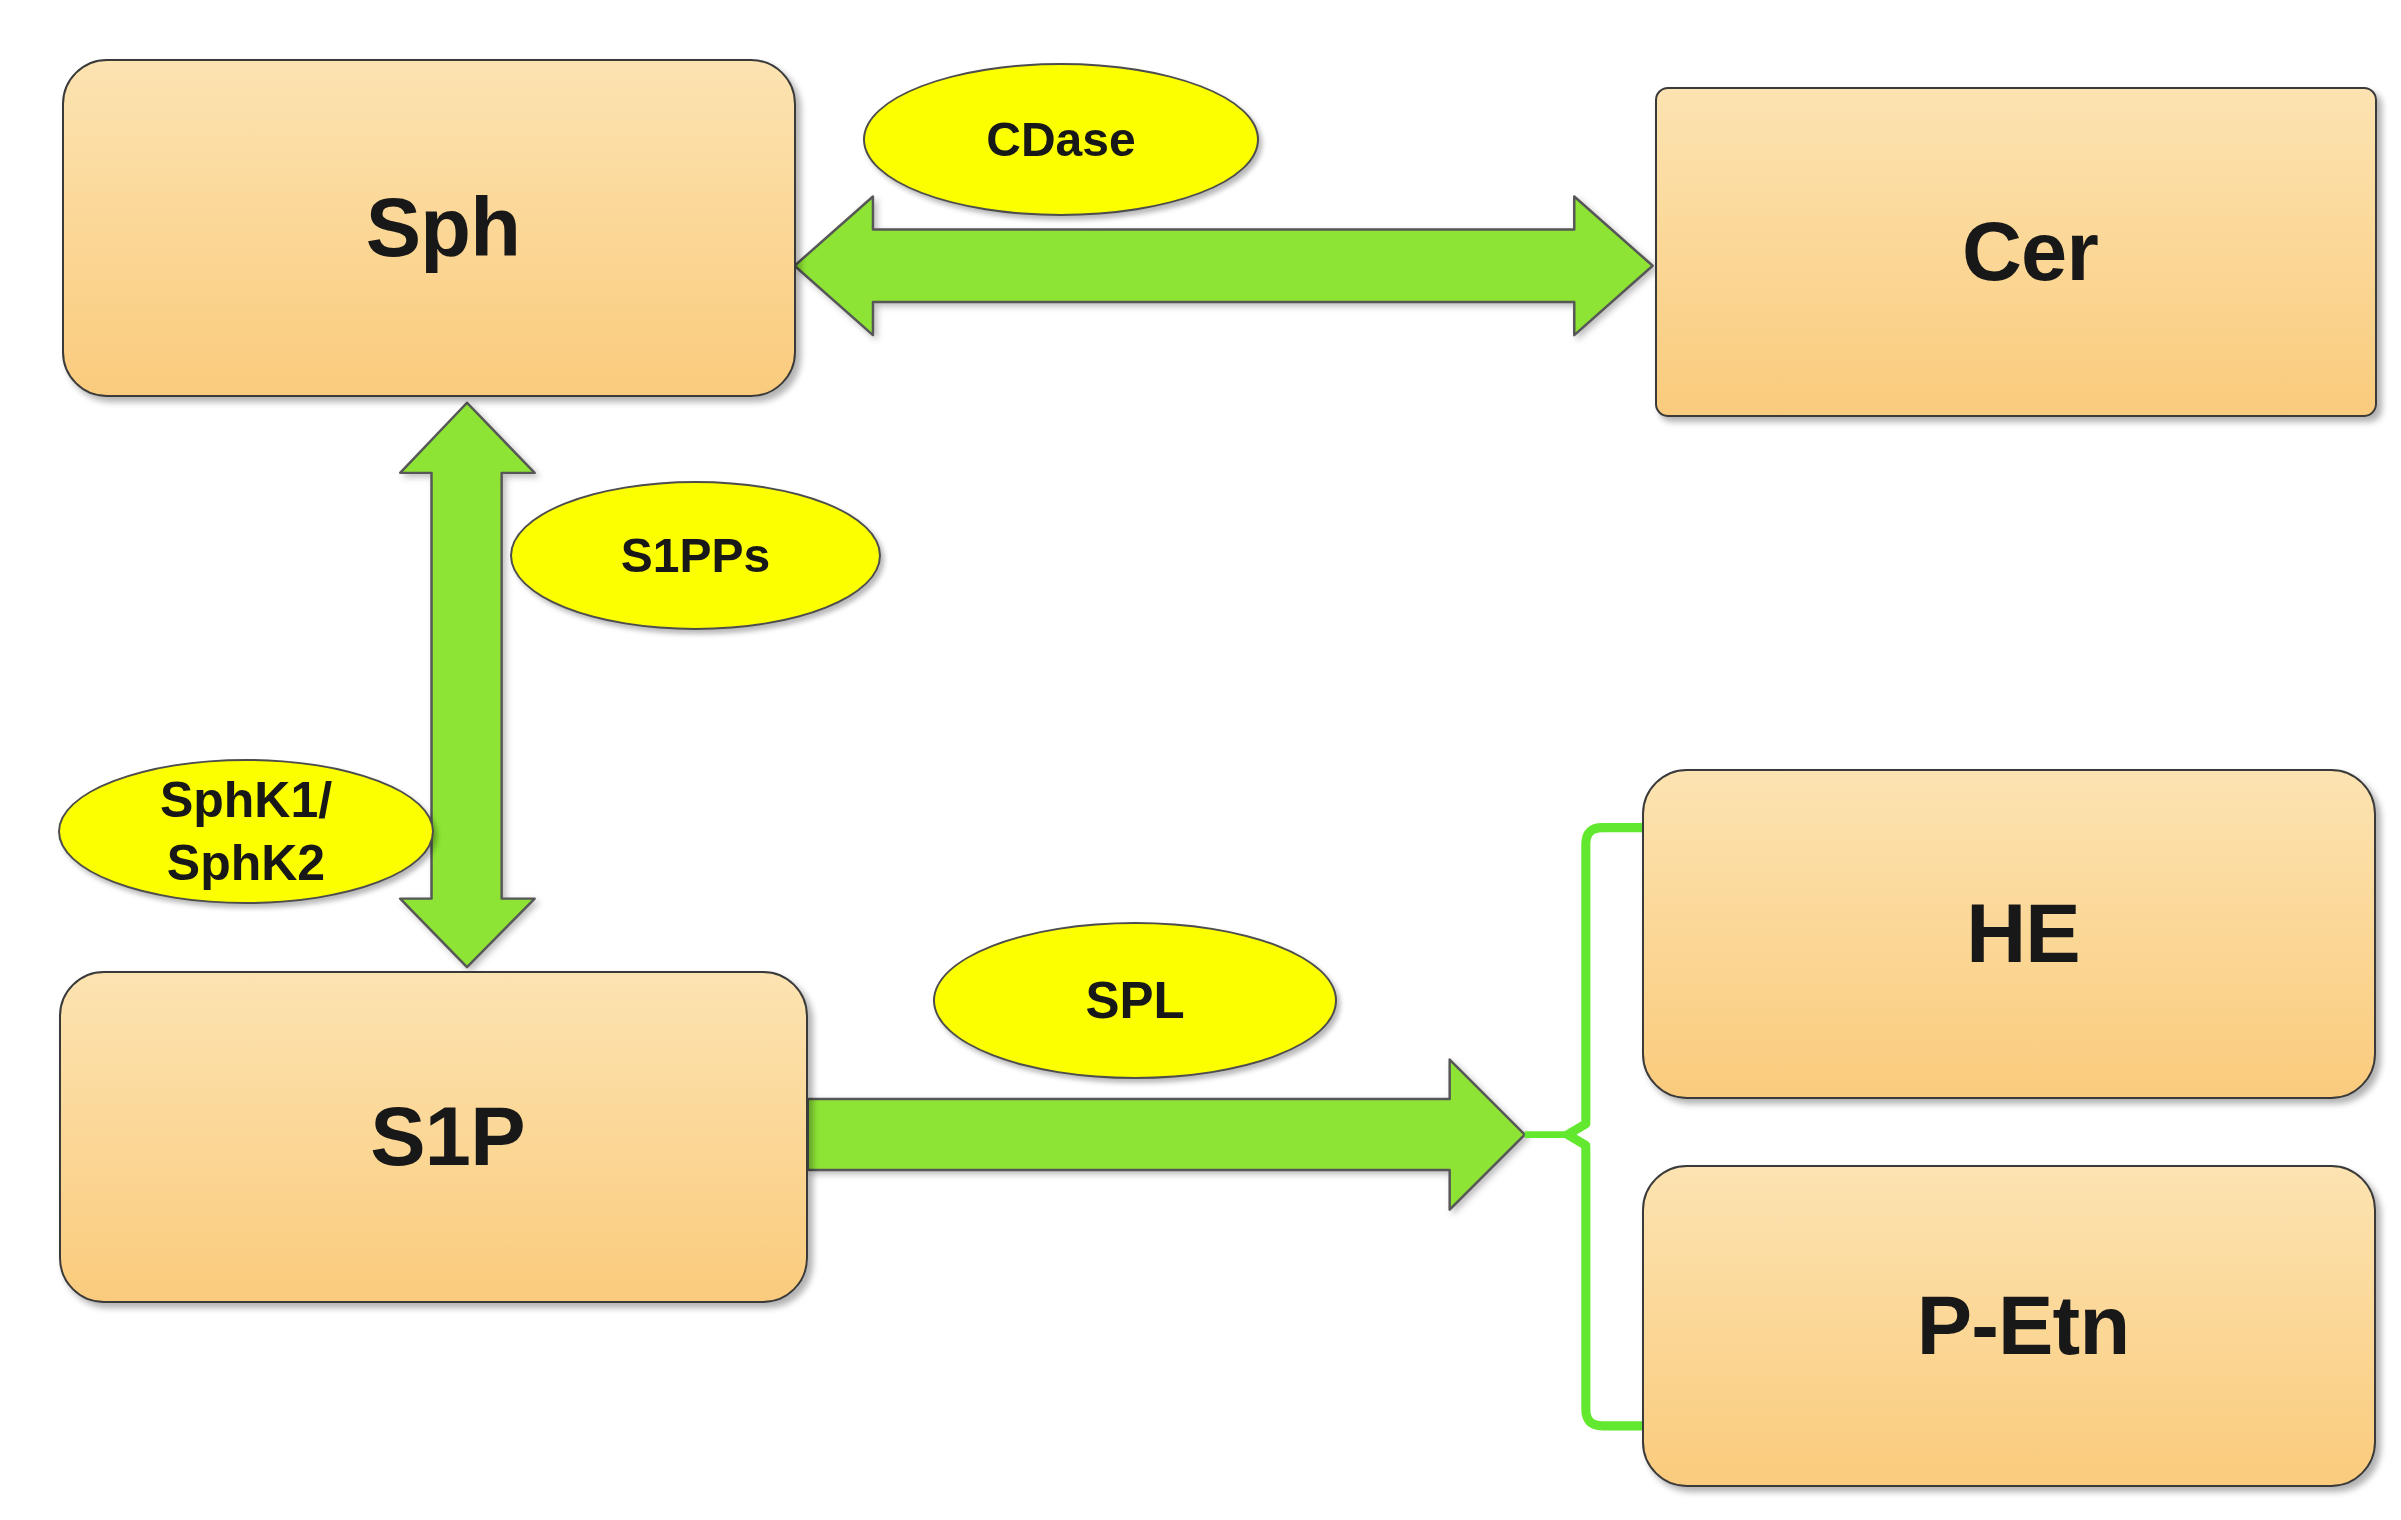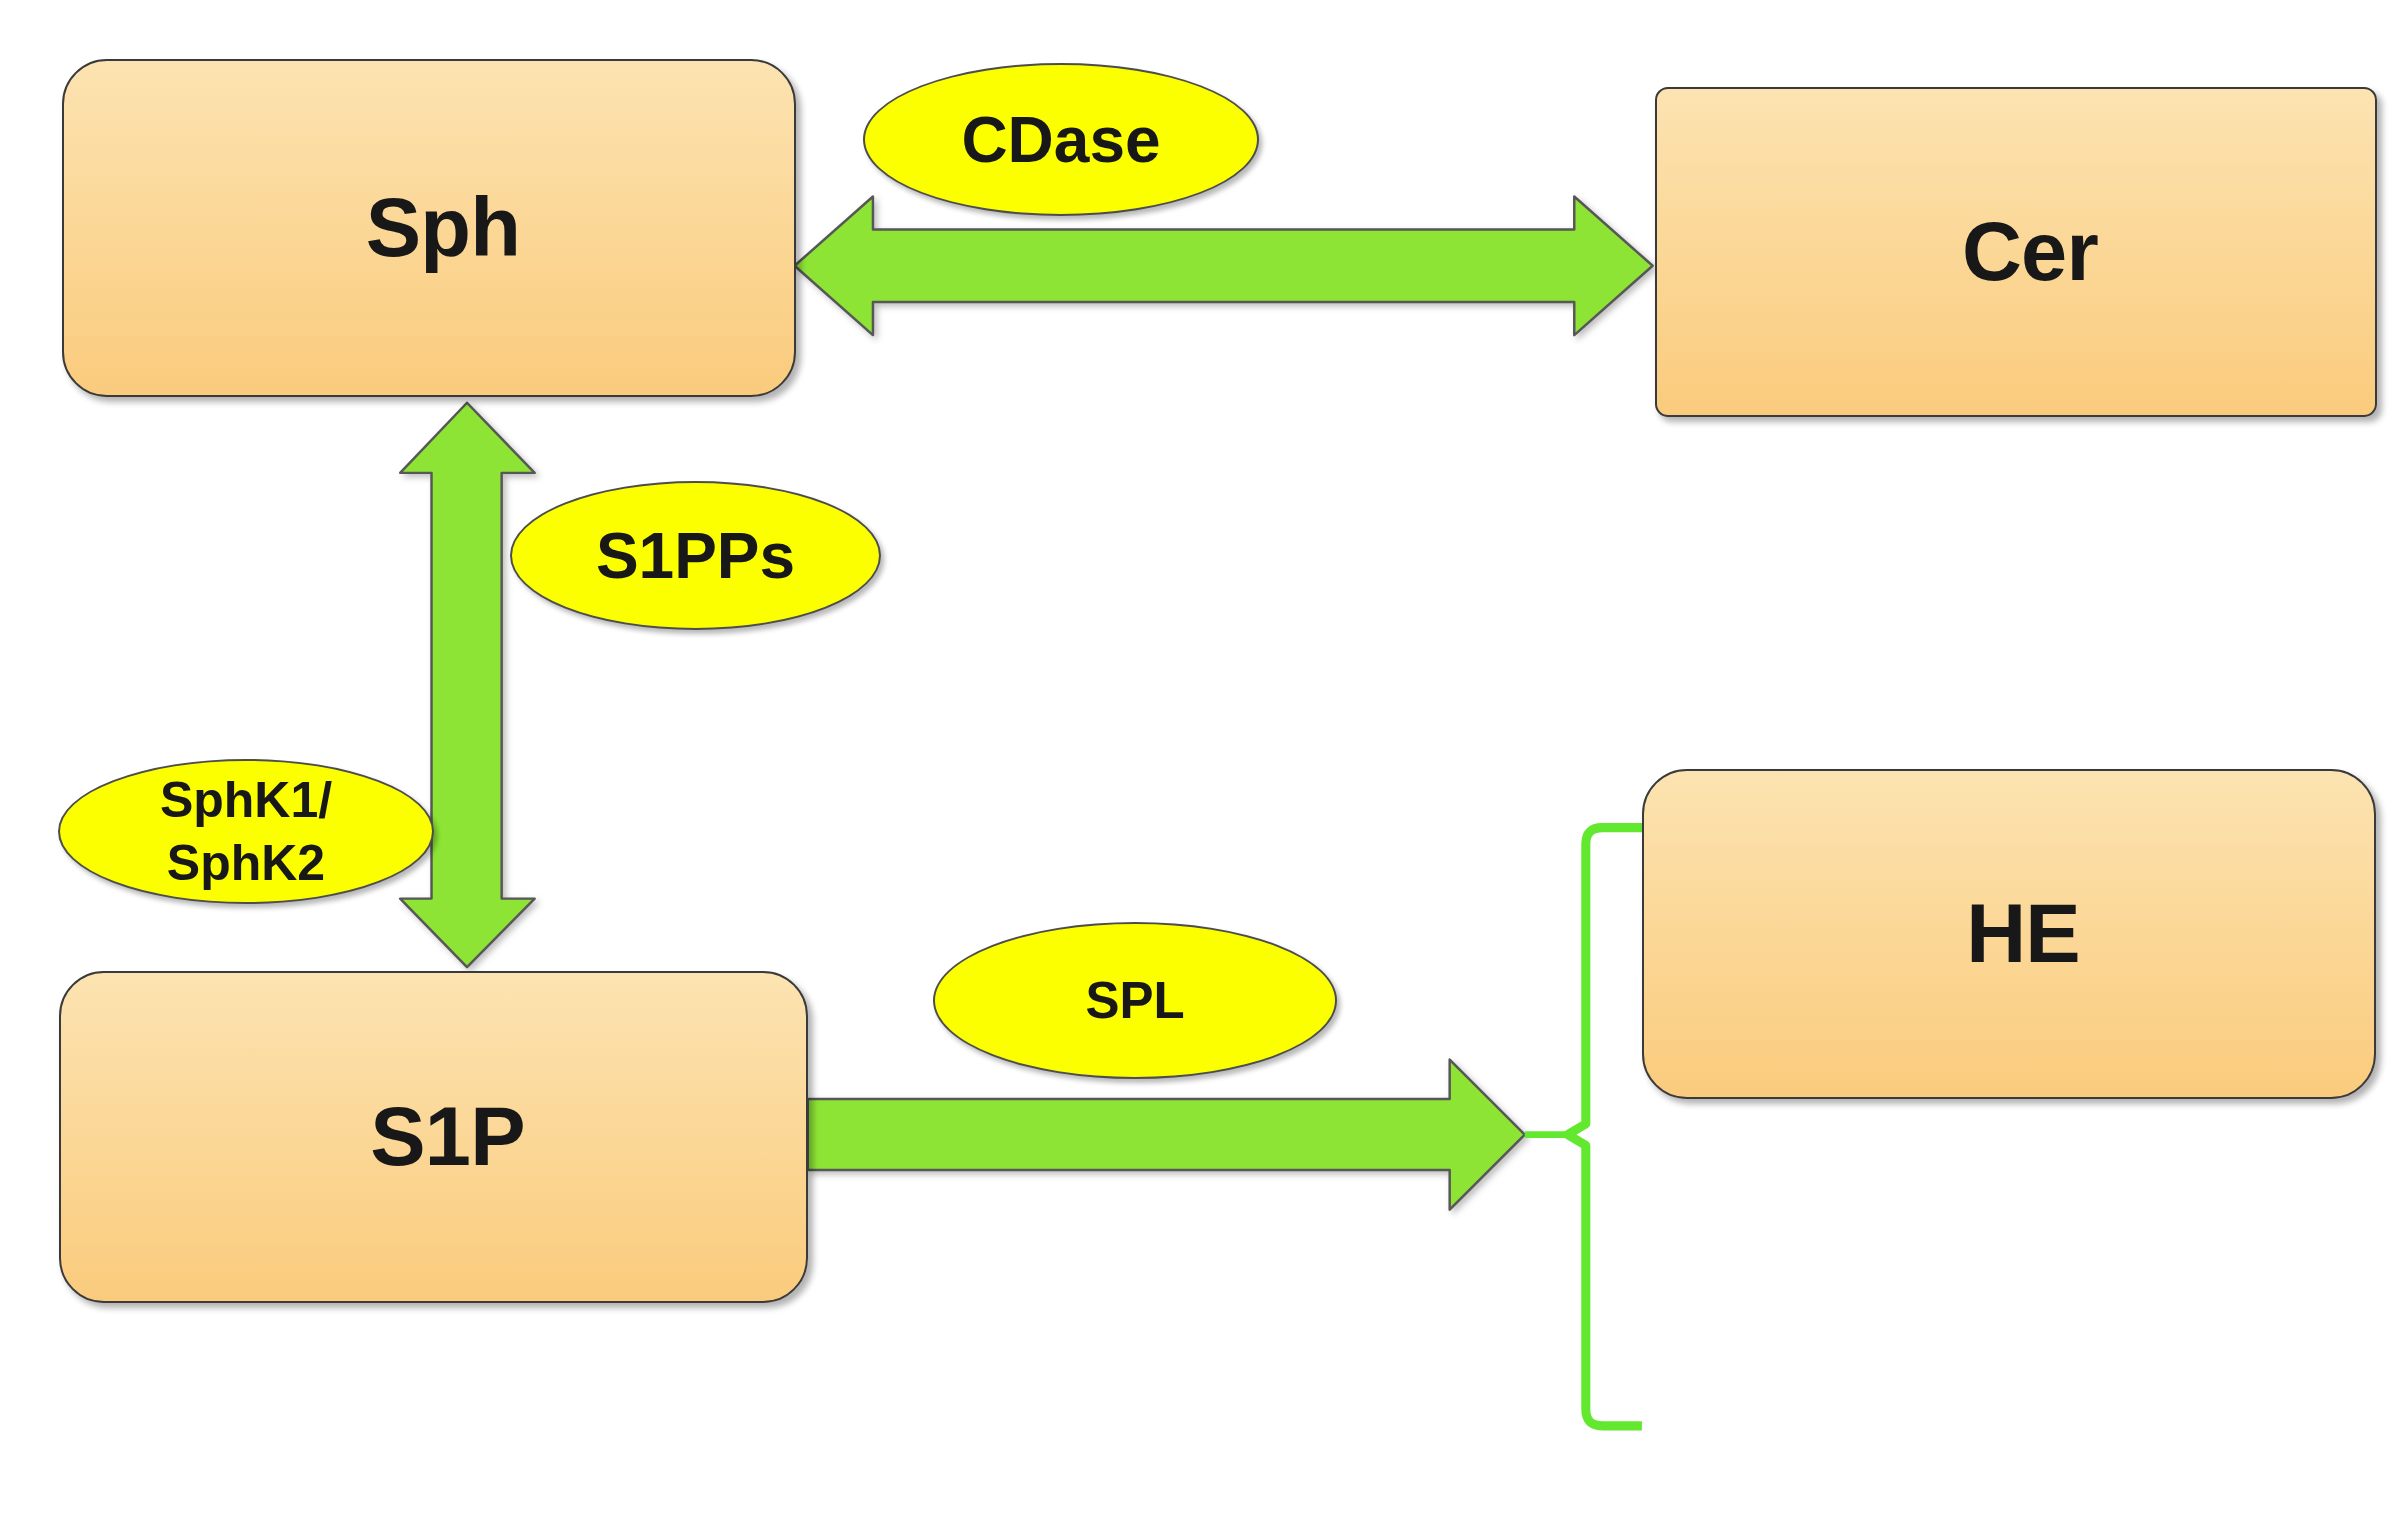--- a/index.html
+++ b/index.html
@@ -24,21 +24,21 @@
     box-sizing:border-box;
     padding-left:28px;
   }
   .enzyme{
     position:absolute;
     background:var(--enzyme_fill);
     border:2.5px solid var(--enzyme_border);
     border-radius:50%;
     box-shadow:3.3px 4.1px 5.8px rgba(0,0,0,0.28);
     display:flex;flex-direction:column;align-items:center;justify-content:center;
-    font-weight:bold;font-size:64px;
+    font-weight:bold;font-size:48px;
     color:var(--text_color);
     text-align:center;
     box-sizing:border-box;
   }
   .arrow{
     fill:var(--arrow_fill);
     stroke:var(--arrow_border);
     stroke-width:3;
     stroke-linejoin:round;
     filter:drop-shadow(4px 4px 4px rgba(0,0,0,0.25));
@@ -93,20 +93,23 @@
   </div>
   <div class="node" id="node-cer">
     <span>Cer</span>
   </div>
   <div class="node" id="node-s1p">
     <span>S1P</span>
   </div>
   <div class="node" id="node-he">
     <span>HE</span>
   </div>
+  <div class="node" id="node-petn">
+    <span>P-Etn</span>
+  </div>
 
   <div class="enzyme" id="enzyme-cdase">
     <span>CDase</span>
   </div>
   <div class="enzyme" id="enzyme-s1pps">
     <span>S1PPs</span>
   </div>
   <div class="enzyme" id="enzyme-sphk">
     <span>SphK1/</span>
     <span>SphK2</span>

